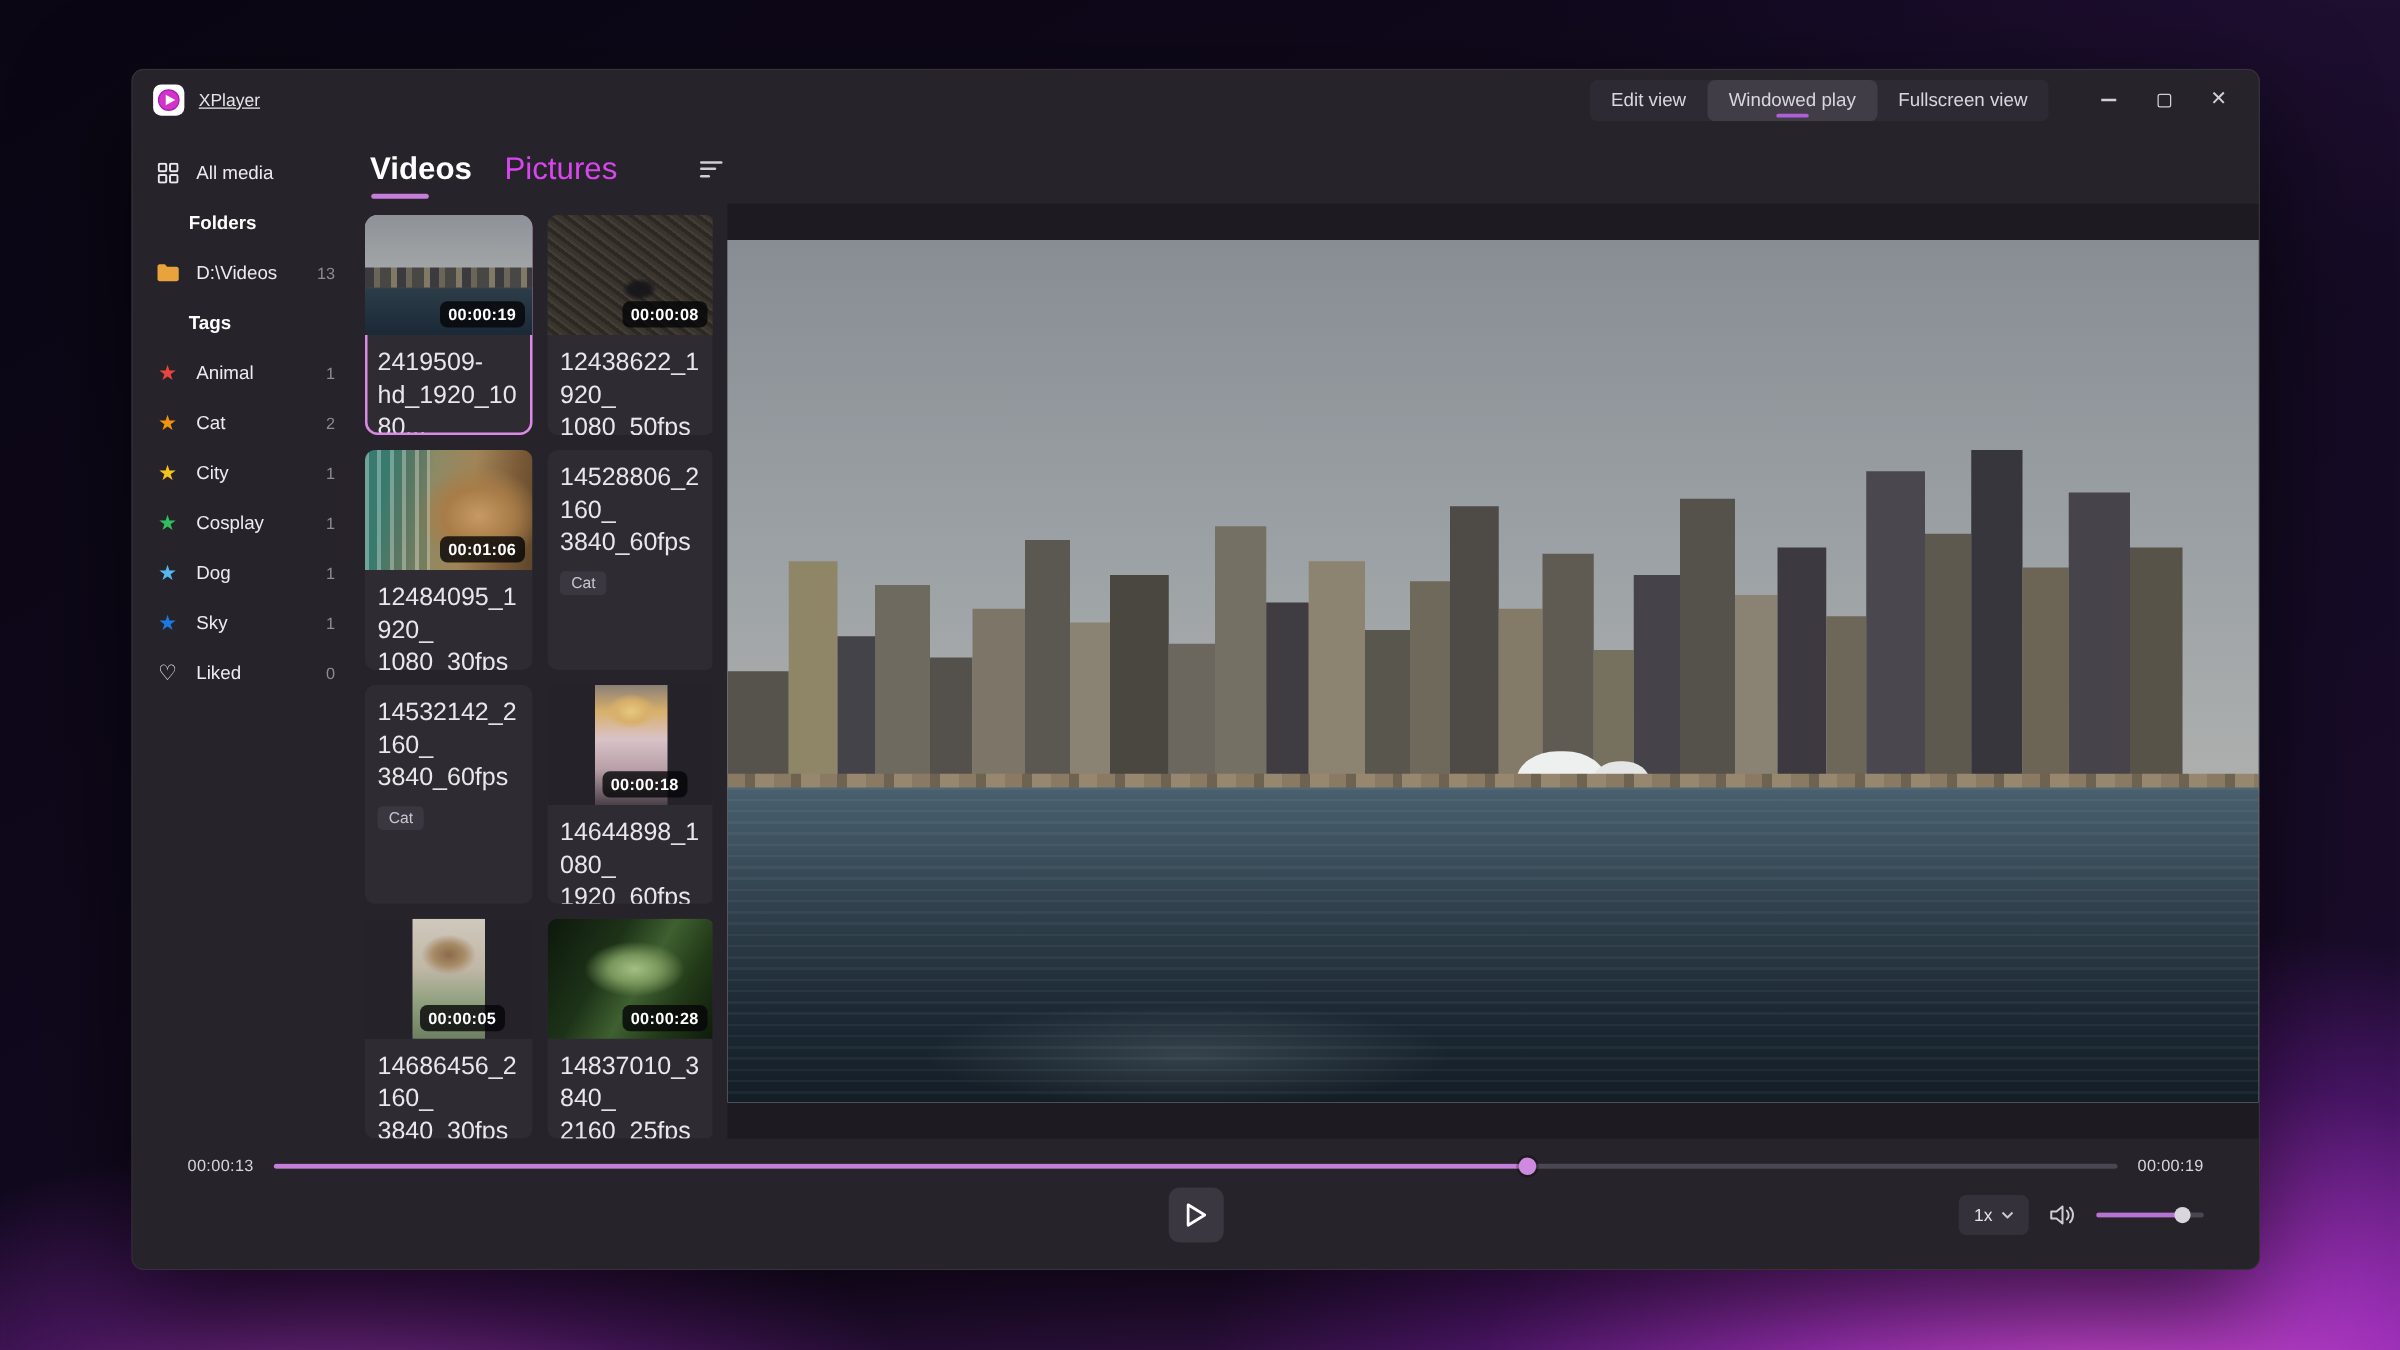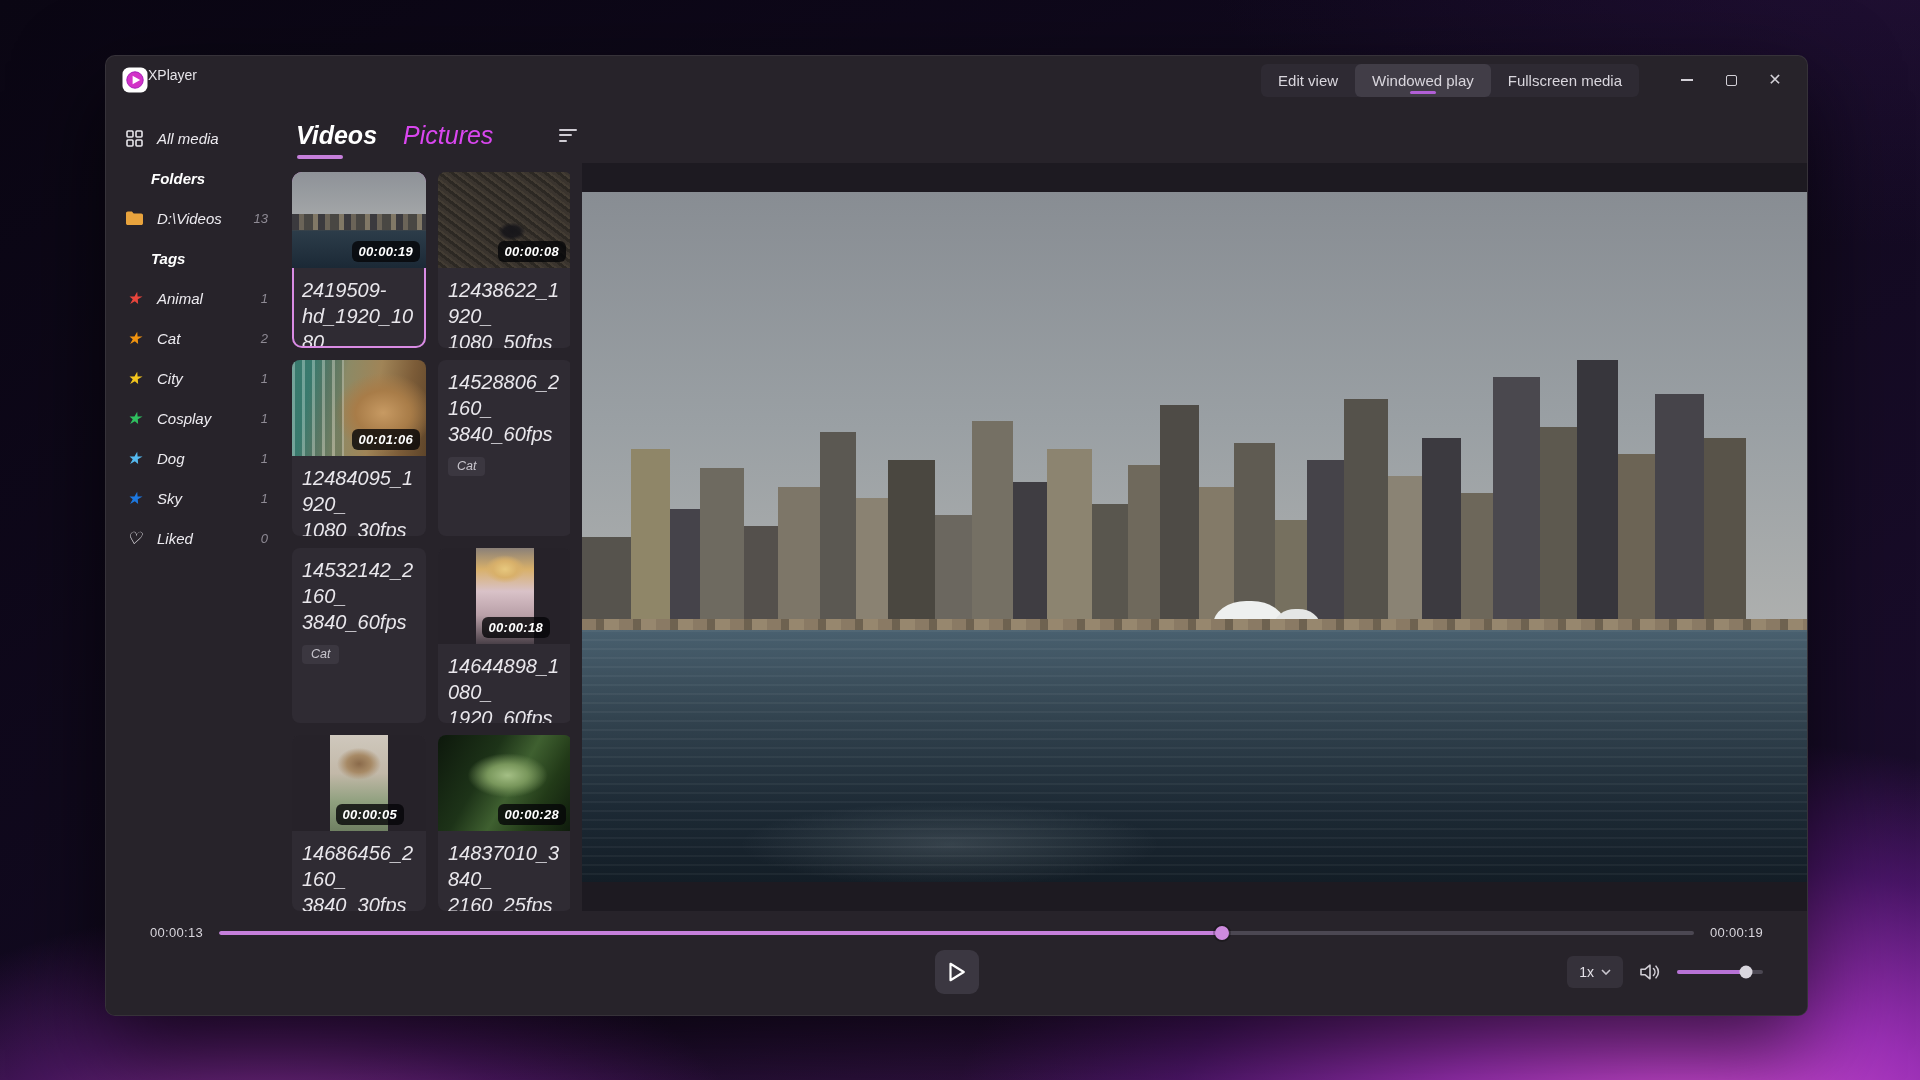--- a/index.html
+++ b/index.html
@@ -19,36 +19,36 @@
   .window{
     position:absolute; left:105px; top:55px; width:1703px; height:961px;
     background:#27232a; border-radius:10px; border:1px solid rgba(255,255,255,.07);
     box-shadow:0 35px 90px rgba(0,0,0,.65);
     display:flex; flex-direction:column; overflow:hidden;
     color:#e9e7ec;
   }
 
   
   .titlebar{ height:48px; flex:0 0 48px; display:flex; align-items:center; padding:0 10px 0 16px; }
-  .app-id{ display:flex; gap:0; }
+  .app-id{ display:flex; align-items:center; gap:11px;text-decoration:underline; }
   .app-title{ font-size:14px; color:#e6e4e9; }
   .tb-right{ margin-left:auto; display:flex; align-items:center; }
   .view-switch{ display:flex; background:#2e2a33; border-radius:6px; overflow:hidden; }
   .vbtn{ position:relative; padding:8px 17px; font-size:15px; color:#d9d6dd; cursor:default; }
   .vbtn.active{ background:#413d47; border-radius:6px; }
   .vbtn.active::after{ content:""; position:absolute; left:50%; transform:translateX(-50%);
     bottom:3px; width:26px; height:3px; border-radius:2px; background:#b15fd6; }
   .win-controls{ display:flex; margin-left:26px; }
   .wc{ width:44px; height:34px; display:flex; align-items:center; justify-content:center; color:#d3d0d7; }
   .wc-min-glyph{ display:block; width:12px; height:2px; background:#d3d0d7; }
   .wc-max-glyph{ display:block; width:11px; height:11px; border:1.5px solid #d3d0d7; border-radius:2px; }
   .wc-close-glyph{ font-size:16px; line-height:1; }
 
   
-  .wbody{ flex:1 1 auto; display:flex; min-height:0;font-style:italic; }
+  .wbody{ flex:1 1 auto; display:flex; min-height:0; }
 
   
   .sidebar{ width:176px; flex:0 0 176px; padding:14px 14px 0 18px; }
   .side-row{ display:flex; align-items:center; height:40px; gap:13px; font-size:15px; color:#edebf0; }
   .side-head{ font-weight:700; font-size:15px; color:#ffffff;margin-left:27px; }
   .side-count{ margin-left:auto; font-size:13px; color:#8f8b95; }
   .gicon, .star, .heart{ width:20px; display:flex; justify-content:center; flex:0 0 20px; }
   .star{ font-size:17px; line-height:1; }
   .heart{ font-size:17px; color:#edebf0; }
 
@@ -153,21 +153,21 @@
         <circle cx="13" cy="13" r="8.2" fill="#d233c8"></circle>
         <circle cx="13" cy="13" r="8.2" fill="none" stroke="#a620b8" stroke-width="1"></circle>
         <polygon points="10.6,8.8 18.2,13 10.6,17.2" fill="#ffffff"></polygon>
       </svg>
       <span class="app-title">XPlayer</span>
     </div>
     <div class="tb-right">
       <div class="view-switch">
         <div class="vbtn">Edit view</div>
         <div class="vbtn active">Windowed play</div>
-        <div class="vbtn">Fullscreen media</div>
+        <div class="vbtn">Fullscreen view</div>
       </div>
       <div class="win-controls">
         <div class="wc">
             <span class="wc-min-glyph"></span>
           </div>
         <div class="wc">
             <span class="wc-max-glyph"></span>
           </div>
         <div class="wc">
             <span class="wc-close-glyph">✕</span>

